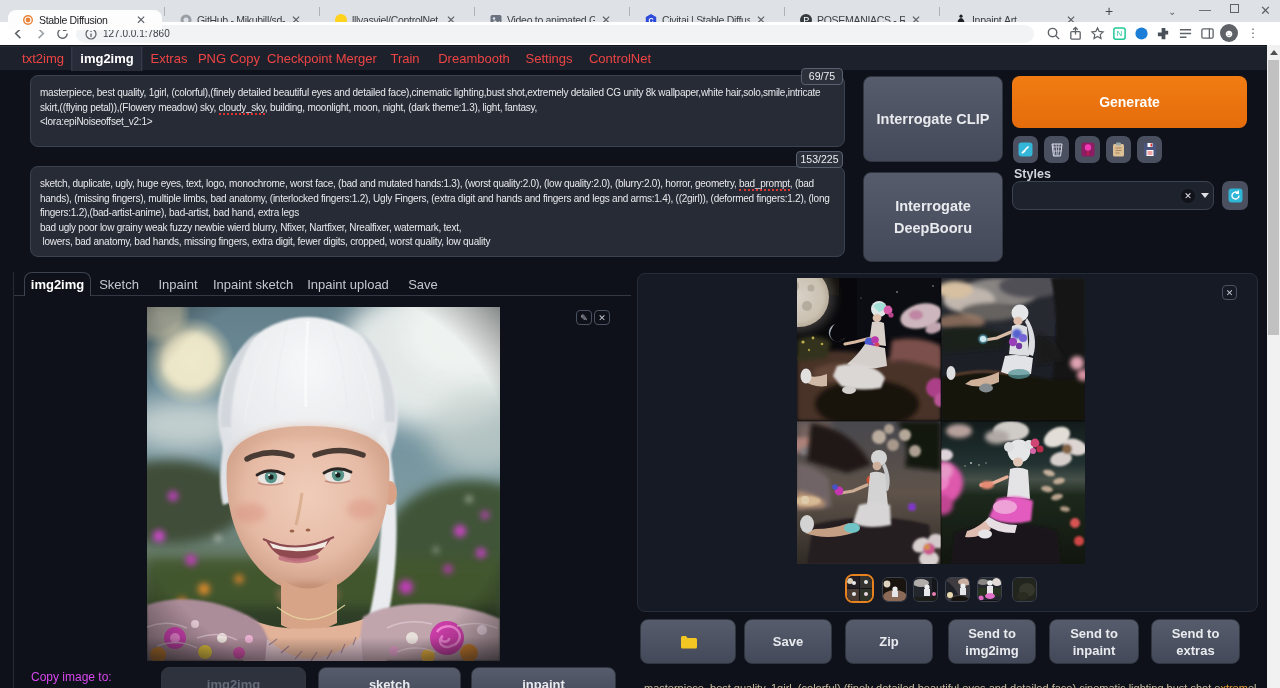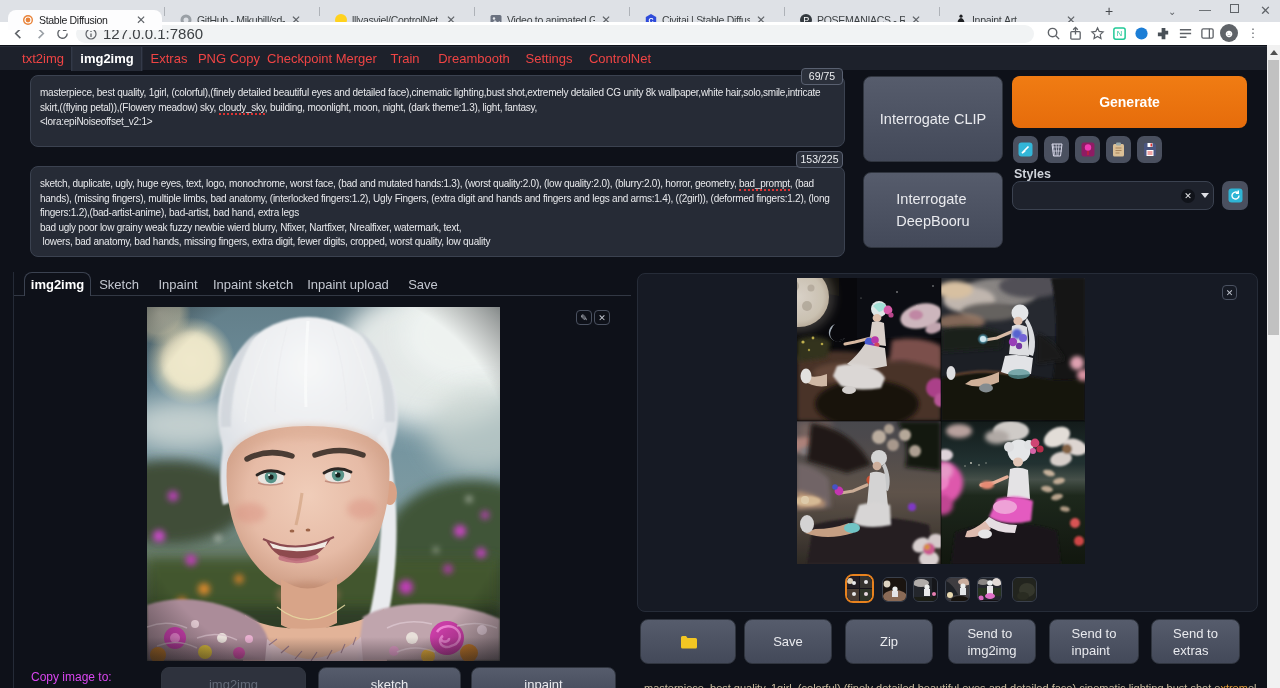--- a/index.html
+++ b/index.html
@@ -4,31 +4,31 @@
 html,body{width:1280px;height:688px;overflow:hidden;background:#0e1119;font-family:"Liberation Sans",sans-serif}
 .abs{position:absolute}
 
 #tabstrip{position:absolute;left:0;top:0;width:1280px;height:22px;background:#dee1e6}
 .ctab{position:absolute;top:10px;height:20px;border-radius:8px 8px 0 0;font-size:10.5px;letter-spacing:-0.3px;color:#3c4043;display:flex;align-items:center;padding:0 14px;white-space:nowrap;overflow:hidden}
 .ctab .fav{width:12px;height:12px;border-radius:3px;margin-right:5px;flex:0 0 12px}
 .ctab .ttl{flex:1;overflow:hidden;text-overflow:clip;margin-right:4px}
 .ctab .x{flex:0 0 14px;font-size:12px;color:#5f6368;text-align:center;line-height:14px}
 .sep{position:absolute;top:7px;width:1px;height:9px;background:#aeb2b8}
 #toolbar{position:absolute;left:0;top:22px;width:1280px;height:23px;background:#ffffff}
-#omni{position:absolute;left:76px;top:2.5px;width:958px;height:18px;background:#f1f3f4;border-radius:9px;display:flex;align-items:center;font-size:15px;color:#3c4043}
+#omni{position:absolute;left:76px;top:2.5px;width:958px;height:18px;background:#f1f3f4;border-radius:9px;display:flex;align-items:center;font-size:10px;color:#3c4043}
 .tbi{position:absolute;top:4px;width:15px;height:15px;color:#5f6368}
 
 #webui{position:absolute;left:0;top:45px;width:1267px;height:643px;background:#0e1119;color:#e7e8eb}
 #navrow{position:absolute;left:0;top:1px;width:100%;height:24px;background:#1d212b;border-top:1px solid #2a2f3a}
 .navtab{position:absolute;top:0;height:24px;line-height:24px;font-size:13px;color:#ef4444;transform:translateX(-50%)}
 .navsel{background:#272c38;color:#fff;font-weight:bold;padding:0 8px;border-left:1px solid #394050;border-right:1px solid #394050}
 textarea,.ta{background:#262b36;border:1px solid #3b4250;border-radius:8px;color:#e7e8eb}
 .prompt{position:absolute;font-size:10px;line-height:14.6px;padding:10px 9px 5px;letter-spacing:-0.25px}
 .cnt{position:absolute;background:#2b303b;border:1px solid #596070;border-radius:4px;color:#eceef1;font-size:10.5px;text-align:center;line-height:15px;z-index:5}
-.gbtn{position:absolute;background:linear-gradient(180deg,#565c6c,#434959);border:1px solid #30353f;border-radius:8px;color:#e9eaee;font-weight:normal;display:flex;align-items:center;justify-content:center;}
+.gbtn{position:absolute;background:linear-gradient(180deg,#565c6c,#434959);border:1px solid #30353f;border-radius:8px;color:#e9eaee;font-weight:bold;display:flex;align-items:center;justify-content:center;text-align:center}
 .ibtn{position:absolute;width:25px;height:27px;background:#4a505f;border-radius:7px;display:flex;align-items:center;justify-content:center}
 
 .btab{position:absolute;top:0;height:25px;line-height:25px;font-size:13px;color:#c3c7d0;text-align:center}
 
 .thumb{position:absolute;top:303px;width:25px;height:25px;border-radius:6px;overflow:hidden;border:1px solid #3a404c;background:#1a1d26}
 </style></head>
 <body>
 
 <div id="tabstrip">
   <div class="ctab" style="left:8px;width:154px;background:#fdfdfe;color:#202124;z-index:2">
@@ -153,21 +153,21 @@
     <span class="navtab" style="left:474px">Dreambooth</span>
     <span class="navtab" style="left:549px">Settings</span>
     <span class="navtab" style="left:620px">ControlNet</span>
   </div>
   <div class="ta prompt" style="left:30px;top:30px;width:815px;height:72px">masterpiece, best quality, 1girl, (colorful),(finely detailed beautiful eyes and detailed face),cinematic lighting,bust shot,extremely detailed CG unity 8k wallpaper,white hair,solo,smile,intricate skirt,((flying petal)),(Flowery meadow) sky, <span style="border-bottom:2px dotted #d33">cloudy_sky</span>, building, moonlight, moon, night, (dark theme:1.3), light, fantasy,<br>&lt;lora:epiNoiseoffset_v2:1&gt;</div>
   <div class="cnt" style="left:801px;top:23px;width:42px;height:17px">69/75</div>
   <div class="ta prompt" style="left:30px;top:121px;width:815px;height:91px">sketch, duplicate, ugly, huge eyes, text, logo, monochrome, worst face, (bad and mutated hands:1.3), (worst quality:2.0), (low quality:2.0), (blurry:2.0), horror, geometry, <span style="border-bottom:2px dotted #d33">bad_prompt</span>, (bad hands), (missing fingers), multiple limbs, bad anatomy, (interlocked fingers:1.2), Ugly Fingers, (extra digit and hands and fingers and legs and arms:1.4), ((2girl)), (deformed fingers:1.2), (long fingers:1.2),(bad-artist-anime), bad-artist, bad hand, extra legs<br>bad ugly poor low grainy weak fuzzy newbie wierd blurry, Nfixer, Nartfixer, Nrealfixer, watermark, text,<br>&nbsp;lowers, bad anatomy, bad hands, missing fingers, extra digit, fewer digits, cropped, worst quality, low quality</div>
   <div class="cnt" style="left:796px;top:106px;width:47px;height:17px">153/225</div>
 
   <div class="gbtn" style="left:863px;top:31px;width:140px;height:86px;font-size:14.5px">Interrogate CLIP</div>
-  <div class="gbtn" style="left:863px;top:127px;width:140px;height:76px;font-size:14.5px;line-height:22px">Interrogate<br>DeepBooru</div>
+  <div class="gbtn" style="left:863px;top:127px;width:140px;height:90px;font-size:14.5px;line-height:22px">Interrogate<br>DeepBooru</div>
   <div class="abs" style="left:1012px;top:31px;width:235px;height:52px;background:linear-gradient(180deg,#f07c13,#e66c0b);border-radius:8px;color:#fff;font-weight:bold;font-size:14px;display:flex;align-items:center;justify-content:center">Generate</div>
 
   <div class="ibtn" style="left:1013px;top:91px">
       <svg width="15" height="15" viewBox="0 0 15 15">
         <rect x="0.5" y="0.5" width="14" height="14" rx="3" fill="#33b6d8"></rect>
         <path d="M10.5 4.5L5.5 9.5M5 10l-1 1.2L5.5 10z" stroke="#fff" stroke-width="1.7" fill="#fff"></path>
       </svg>
     </div>
   <div class="ibtn" style="left:1044px;top:91px">
       <svg width="14" height="15" viewBox="0 0 14 15">

